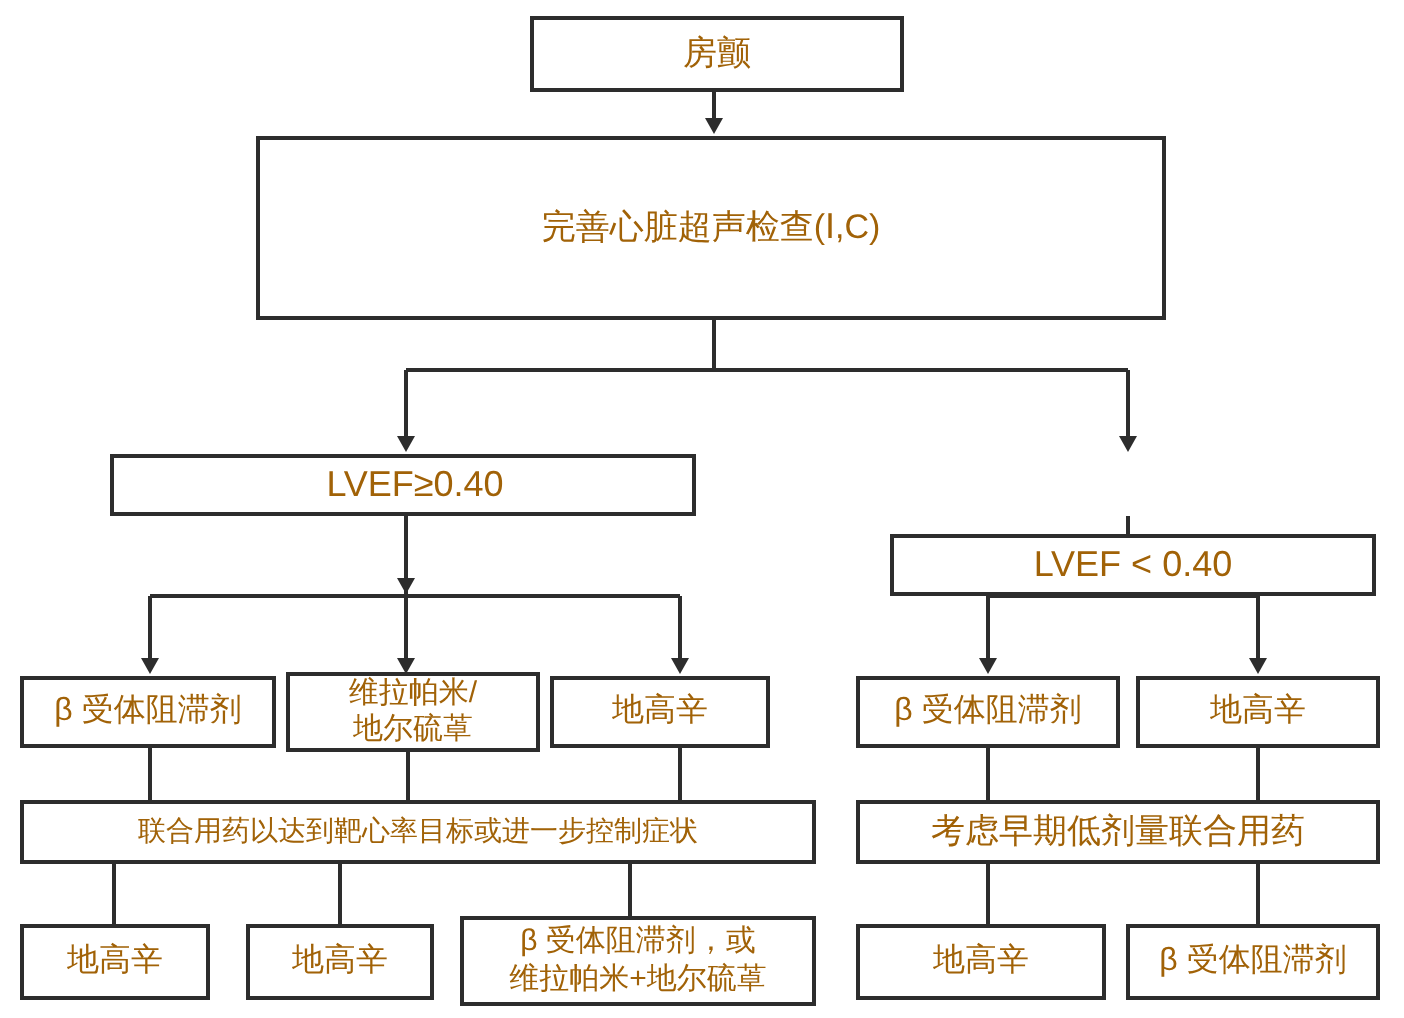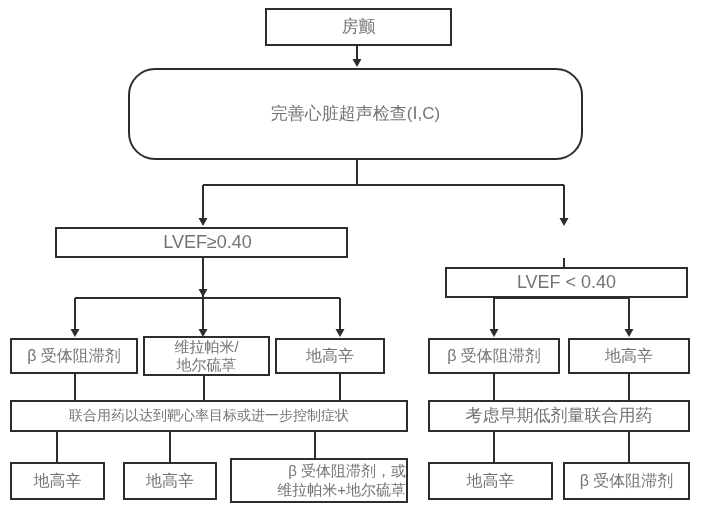--- a/index.html
+++ b/index.html
@@ -16,34 +16,34 @@
     position:absolute;
     box-sizing:border-box;
     border:2px solid #2d2d2d;
     background:#ffffff;
     display:flex;
     flex-direction:column;
     align-items:center;
     justify-content:center;
     text-align:center;
     line-height:1.25;
-    color:#737373;
+    color:#a16207;
   }
   
   #b-root        {left:265px;top:8px;  width:187px;height:38px;font-size:17px;}
-  #b-assess      {left:128px;top:68px; width:455px;height:92px;font-size:17px;line-height:1.72;border-radius:27px;}
+  #b-assess      {left:128px;top:68px; width:455px;height:92px;font-size:17px;line-height:1.72;}
   #b-lvef-ge     {left:55px; top:227px;width:293px;height:31px;font-size:18px;padding-left:12px;}
   #b-lvef-lt     {left:445px;top:227px;width:243px;height:31px;font-size:18px;margin-top:40px;}
   #b-l-drug1     {left:10px; top:338px;width:128px;height:36px;font-size:16px;}
   #b-l-drug2     {left:143px;top:336px;width:127px;height:40px;font-size:15px;line-height:1.2;}
   #b-l-drug3     {left:275px;top:338px;width:110px;height:36px;font-size:16px;}
   #b-l-combine   {left:10px; top:400px;width:398px;height:32px;font-size:14px;}
   #b-l-out1      {left:10px; top:462px;width:95px; height:38px;font-size:16px;}
   #b-l-out2      {left:123px;top:462px;width:94px; height:38px;font-size:16px;}
-  #b-l-out3      {left:230px;top:458px;width:178px;height:45px;font-size:15px;line-height:1.25;align-items:flex-end;}
+  #b-l-out3      {left:230px;top:458px;width:178px;height:45px;font-size:15px;line-height:1.25;}
   #b-r-drug1     {left:428px;top:338px;width:132px;height:36px;font-size:16px;}
   #b-r-drug2     {left:568px;top:338px;width:122px;height:36px;font-size:16px;}
   #b-r-combine   {left:428px;top:400px;width:262px;height:32px;font-size:17px;}
   #b-r-out1      {left:428px;top:462px;width:125px;height:38px;font-size:16px;}
   #b-r-out2      {left:563px;top:462px;width:127px;height:38px;font-size:16px;}
 </style>
 </head>
 <body>
 
 <div class="stage">

